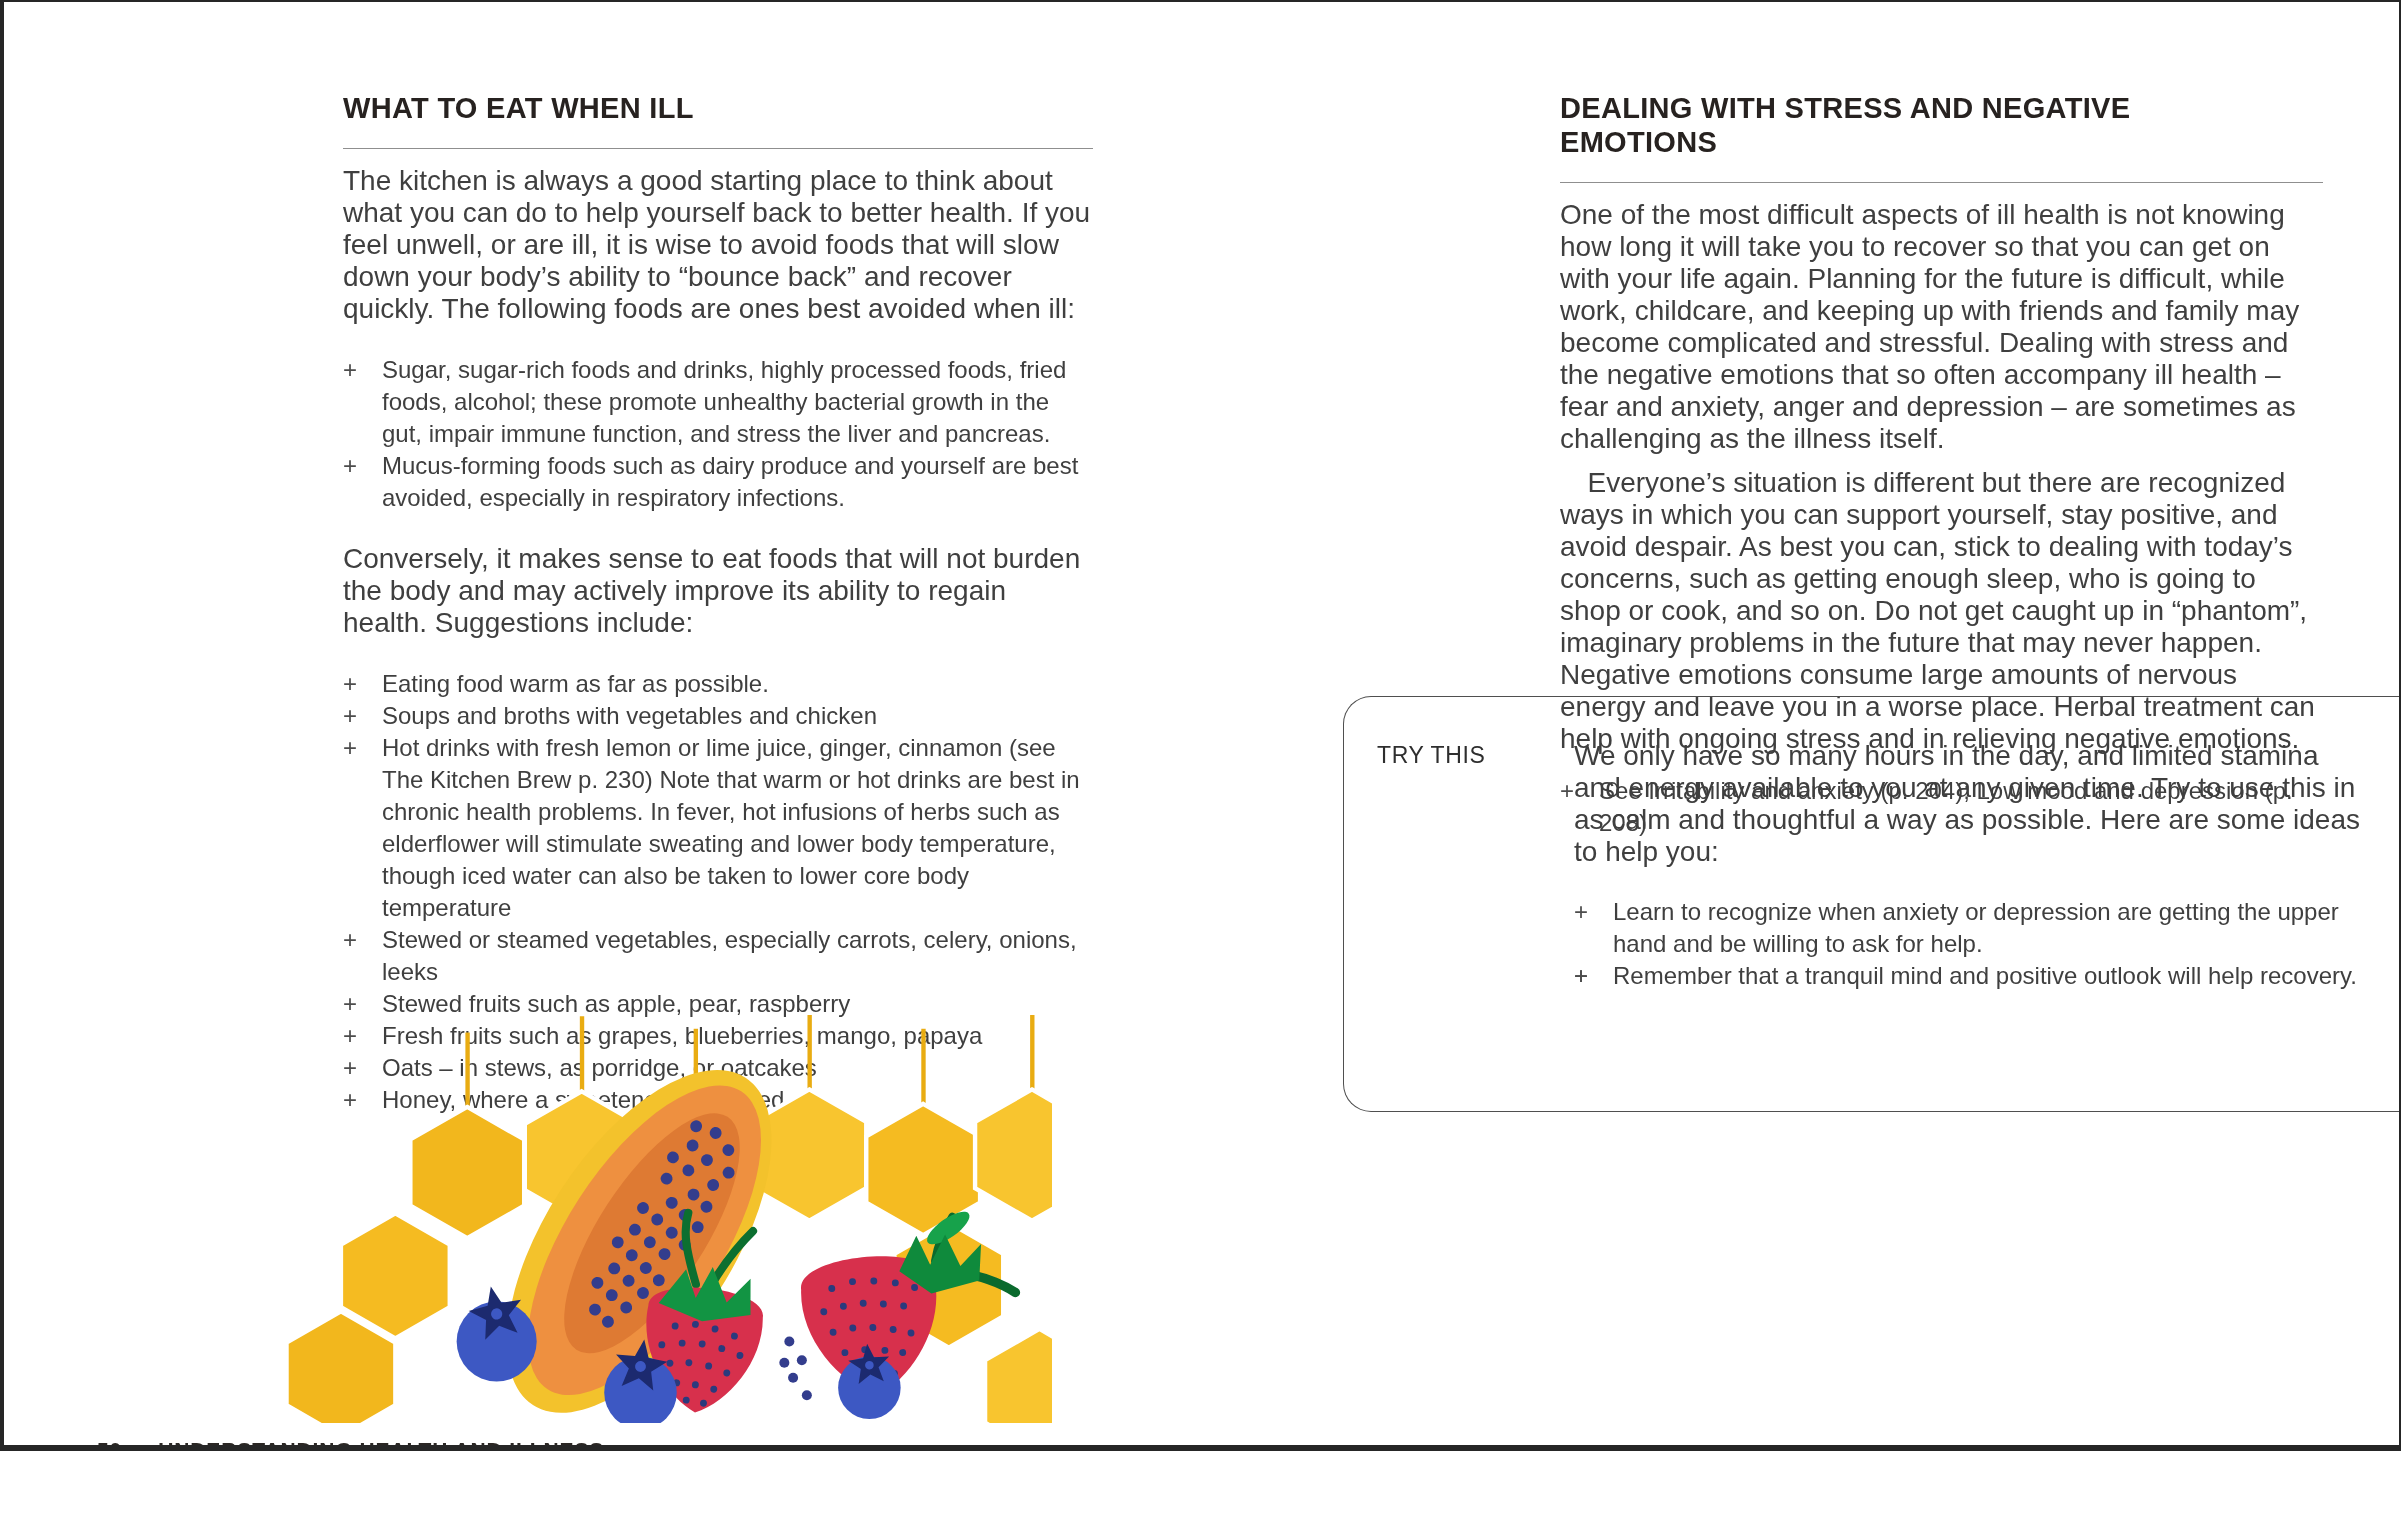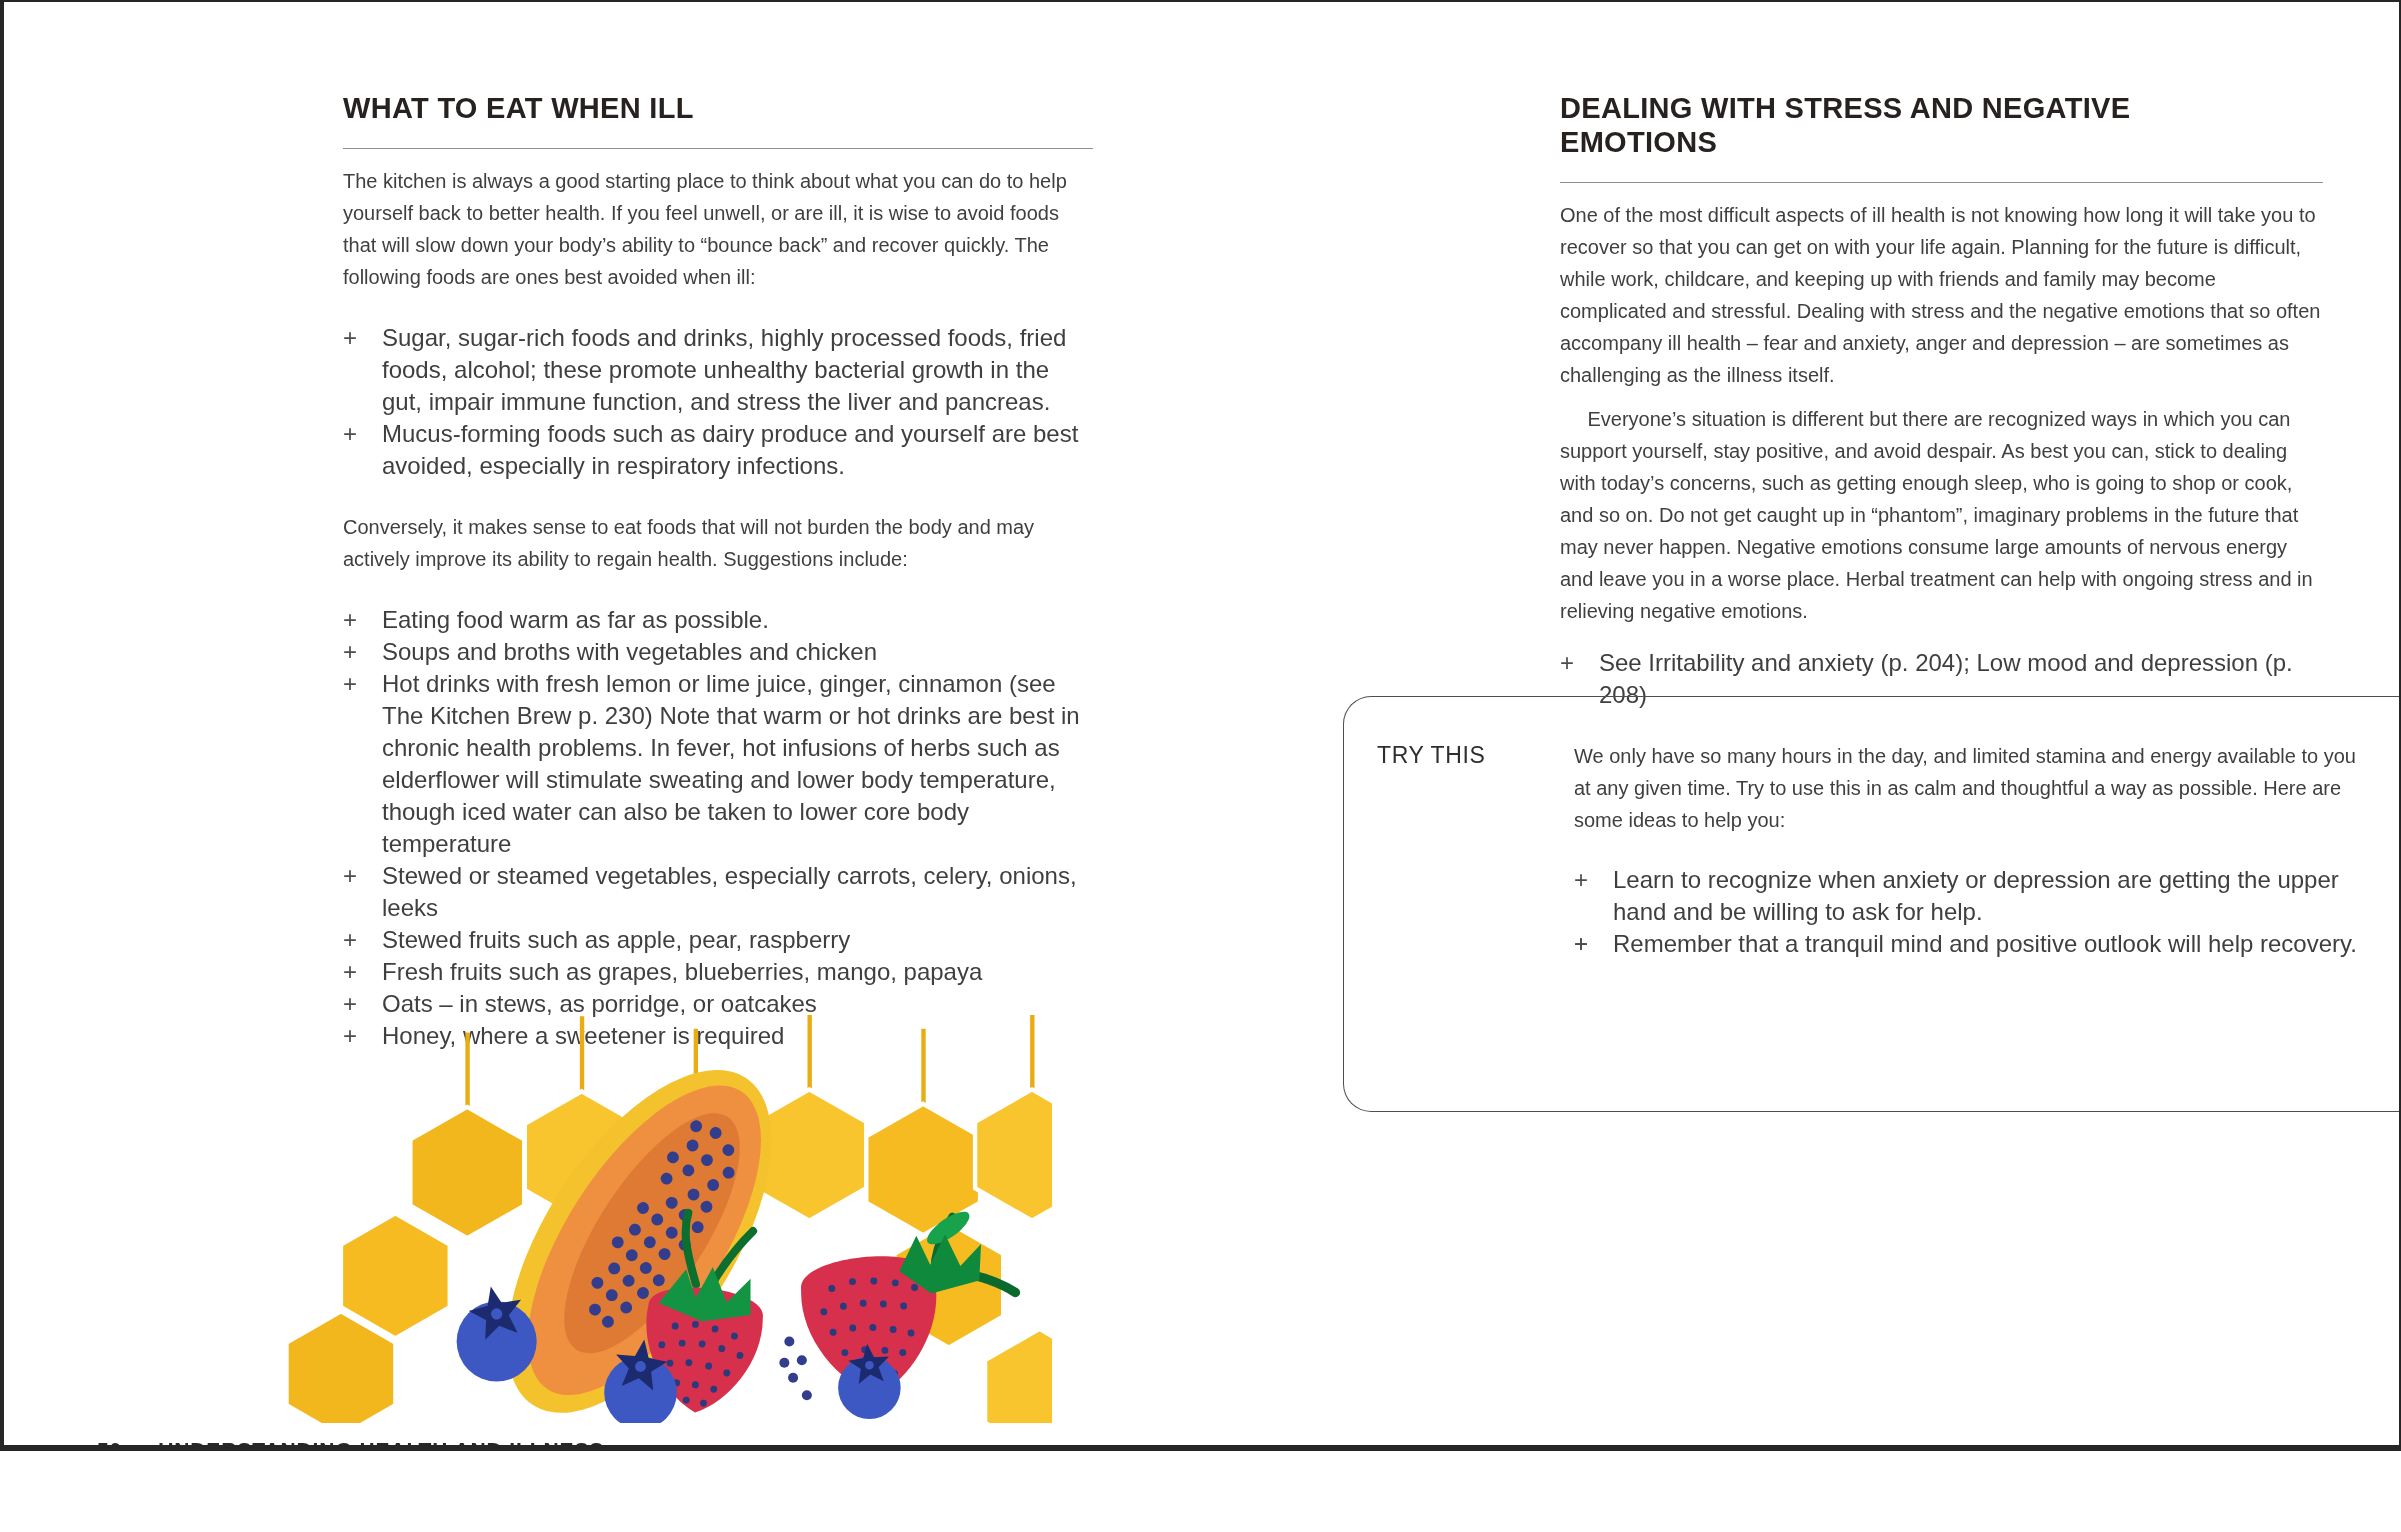--- a/index.html
+++ b/index.html
@@ -10,21 +10,21 @@
     font-family:"Liberation Sans", sans-serif; color:#3f3f3f;
   }
   .col { position:absolute; }
   .left-col  { left:339px;  top:89px; width:750px; }
   .right-col { left:1556px; top:89px; width:763px; }
   .page-heading {
     margin:0; font-size:29px; line-height:34px; font-weight:700;
     color:#272220; letter-spacing:0.3px;
   }
   .rule { height:1.3px; background:#8f8f8f; border:none; margin:22.5px 0 0 0; }
-  .body-p { margin:16.3px 0 0 0; font-size:20px; line-height:32px; }
+  .body-p { margin:16.3px 0 0 0; font-size:28px; line-height:32px; }
   .gap-p  { margin-top:29px; }
   .indent-first { text-indent:27.5px; margin-top:12px; }
   .plus-list { list-style:none; margin:29px 0 0 0; padding:0; font-size:24px; line-height:32px; }
   .plus-list li { position:relative; padding-left:39px; }
   .marker { position:absolute; left:0; top:0; color:#4c4c4c; font-weight:400; }
   .crossref { position:relative; padding-left:39px; margin-top:20px; font-size:24px; line-height:32px; }
   .try-box {
     position:absolute; left:1339px; top:694px; right:0; height:416px;
     border:1.9px solid #4f4f4f; border-right:none; border-radius:28px 0 0 28px;
     box-sizing:border-box;

